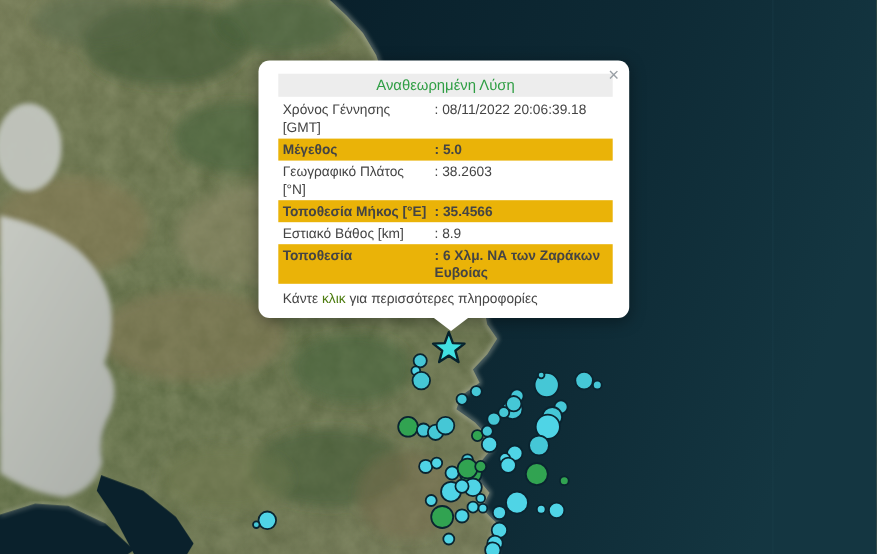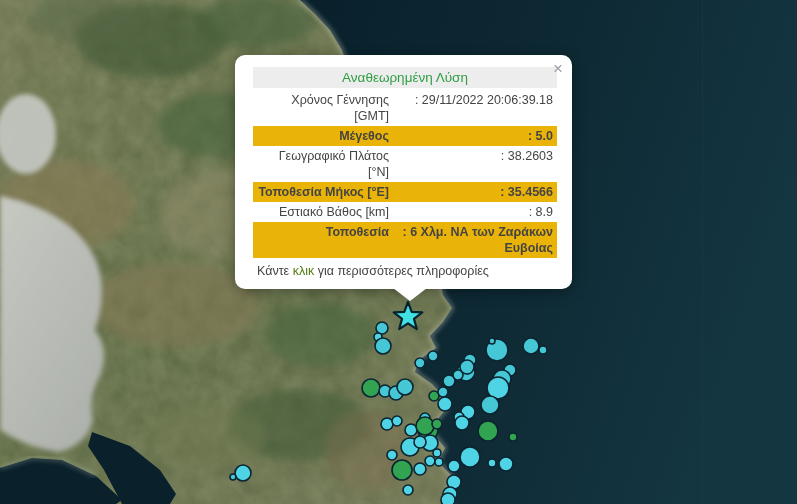--- a/index.html
+++ b/index.html
@@ -13,21 +13,21 @@
          box-shadow:0 3px 14px rgba(0,0,0,.35);color:#444;font-size:12.5px;line-height:1.28;}
   .popup-tail{position:absolute;left:158px;bottom:-12px;width:0;height:0;
          border-left:17px solid transparent;border-right:17px solid transparent;
          border-top:13px solid #ffffff;}
   .popup-close{position:absolute;top:3px;right:7px;border:none;background:none;
          color:#9aa0a6;font-size:17px;line-height:1;cursor:pointer;padding:2px;
          font-family:inherit;}
   .popup-title{background:#ededed;text-align:center;font-size:13.5px;
          padding:2px 0;margin-bottom:2px;}
   .rows{}
-  .row{display:flex;padding:2px 4px;text-align:right;}
+  .row{display:flex;padding:2px 4px;}
   .row.alt{background:#eab308;font-weight:bold;}
   .row .lbl{flex:0 0 132px;padding-right:6px;}
   .row .val{flex:1;}
   .popup-footer{padding:5px 4px 1px;}
   .popup-footer a{text-decoration:none;cursor:pointer;}
 </style>
 </head>
 <body>
 
 <div class="stage">
@@ -161,21 +161,21 @@
     <polygon id="star" points="408.0,302.0 411.7,311.9 422.3,312.4 414.0,318.9 416.8,329.1 408.0,323.3 399.2,329.1 402.0,318.9 393.7,312.4 404.3,311.9" stroke-width="2.2" stroke-linejoin="round" fill="#41e0e2" stroke="#07222c"></polygon>
   </svg>
 
   <div class="popup">
     <div class="popup-tail"></div>
     <button class="popup-close">×</button>
     <div class="popup-title" style="color: rgb(47, 158, 68);">Αναθεωρημένη Λύση</div>
     <div class="rows" id="rows">
         <div class="row">
           <div class="lbl">Χρόνος Γέννησης [GMT]</div>
-          <div class="val">: 29/11/2022 20:06:39.18</div>
+          <div class="val">: 08/11/2022 20:06:39.18</div>
         </div>
         <div class="row alt">
           <div class="lbl">Μέγεθος</div>
           <div class="val">: 5.0</div>
         </div>
         <div class="row">
           <div class="lbl">Γεωγραφικό Πλάτος [°N]</div>
           <div class="val">: 38.2603</div>
         </div>
         <div class="row alt">

